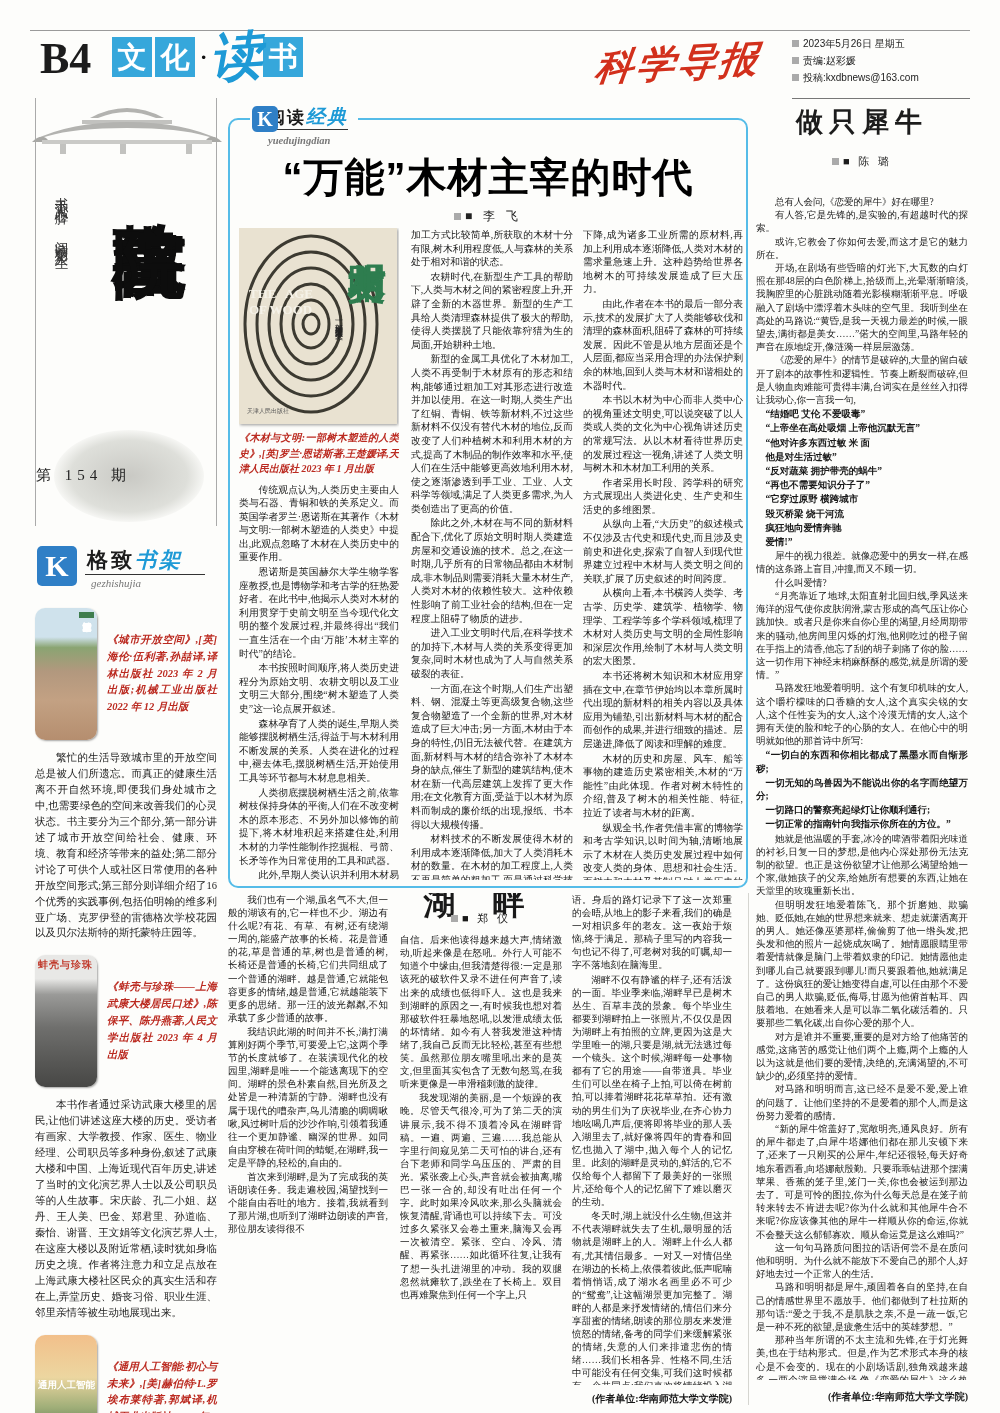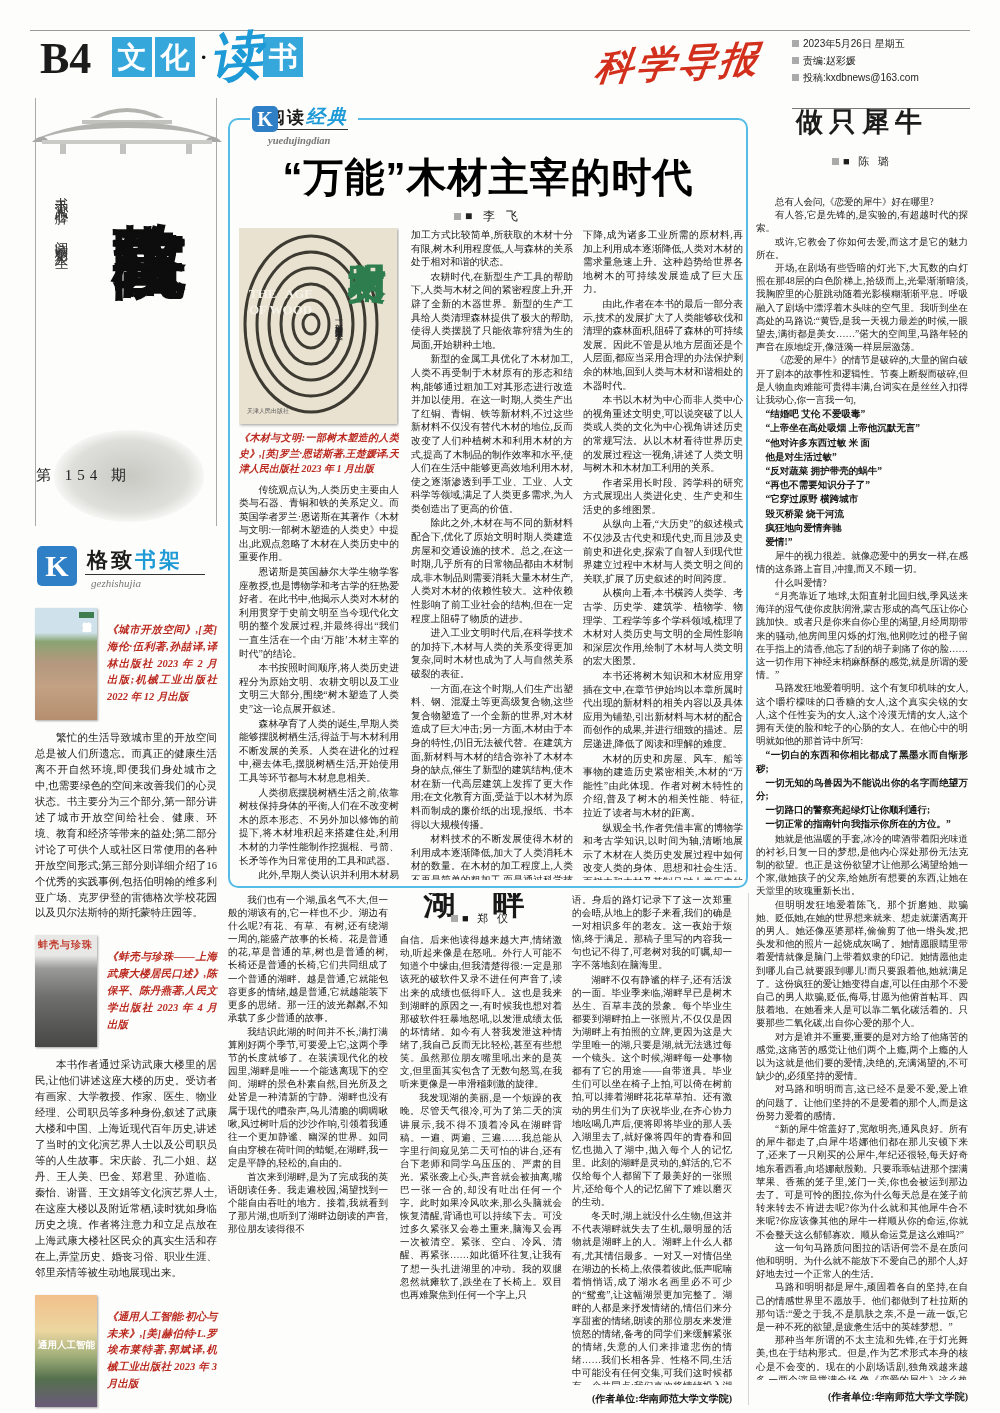--- a/index.html
+++ b/index.html
@@ -11,46 +11,46 @@
   .sec-tiles{position:absolute;left:112px;top:37px;display:flex;align-items:center;}
   .tile{width:40px;height:40px;background:#36a7db;color:#fff;font-family:"Liberation Sans",sans-serif;
         font-weight:bold;font-size:29px;line-height:40px;text-align:center;margin-right:3px;}
   .tile-dot{font-size:22px;font-weight:bold;color:#111;margin:0 2px;}
   .tile-script{color:#1e9ad6;font-size:52px;font-weight:bold;font-style:italic;line-height:40px;
         margin:0 1px;transform:rotate(-4deg);font-family:"Liberation Serif",serif;}
   .masthead-logo{position:absolute;right:240px;top:38px;font-size:38px;font-weight:bold;color:#d2301c;
         font-style:italic;letter-spacing:3px;transform:skewX(-10deg) rotate(-3deg);
         font-family:"Liberation Serif",serif;}
   .pub-info{position:absolute;right:30px;top:34px;width:178px;font-size:10px;color:#222;
-        border-bottom:1.5px solid #777;padding-bottom:20px;font-family:"Liberation Sans",sans-serif;}
+        border-bottom:1.5px solid #777;padding-bottom:10px;font-family:"Liberation Sans",sans-serif;}
   .pub-info .row{margin:3px 0;white-space:nowrap;}
   .sq{display:inline-block;width:7px;height:7px;background:#aaa;margin-right:4px;}
   
   .sidebar{position:absolute;left:35px;top:98px;width:182px;}
   .mast-box{position:relative;height:428px;border-left:1px solid #aaa;border-right:1px solid #aaa;}
   .roof{position:absolute;left:-6px;top:-2px;width:194px;height:58px;}
   .slogan{position:absolute;left:16px;top:88px;height:330px;writing-mode:vertical-rl;
         font-size:13.5px;letter-spacing:3px;color:#333;}
   .slogan span{display:inline-block;margin-bottom:26px;}
   .mast-title{position:absolute;left:62px;top:66px;height:360px;writing-mode:vertical-rl;
         font-size:74px;line-height:104px;font-weight:900;color:#0d0d0d;font-family:"Liberation Serif",serif;}
   .issue-oval{position:absolute;left:18px;top:332px;width:150px;height:92px;border-radius:50%;
         background:radial-gradient(ellipse at center,#c9c9c4 0%,#dedfda 55%,rgba(253,253,251,0) 75%);}
   .issue{position:absolute;left:0;right:0;top:368px;text-align:left;font-size:15px;letter-spacing:5px;color:#222;}
   .shelf-head{position:relative;margin-top:18px;height:50px;}
   .klogo{position:absolute;left:2px;top:2px;width:40px;height:40px;background:#2f7fc6;border-radius:5px;
         color:#fff;font-family:"Liberation Serif",serif;font-weight:bold;font-size:30px;line-height:40px;text-align:center;}
   .klogo.small{width:26px;height:26px;font-size:20px;line-height:26px;}
   .shelf-title{position:absolute;left:52px;top:2px;font-size:21px;font-weight:bold;letter-spacing:3px;}
-  .shelf-title .blue{color:#1e9ad6;}
+  .shelf-title .blue{color:#1e9ad6;font-style:italic;}
   .shelf-line{position:absolute;left:50px;top:30px;width:120px;border-top:1.5px solid #333;}
   .shelf-pinyin{position:absolute;left:56px;top:33px;font-style:italic;color:#777;font-size:11px;}
   .book{margin-top:14px;}
   .book-row{display:flex;}
-  .bcover{width:62px;height:112px;flex:0 0 62px;position:relative;overflow:hidden;box-shadow:1px 1px 2px rgba(0,0,0,.35);}
+  .bcover{width:62px;height:132px;flex:0 0 62px;position:relative;overflow:hidden;box-shadow:1px 1px 2px rgba(0,0,0,.35);border-radius:10px;}
   .bcap{flex:1;margin-left:10px;font-size:10.5px;line-height:1.6;color:#bb2a20;font-weight:bold;
         font-style:italic;text-align:justify;align-self:center;}
   .bdesc{margin-top:10px;font-size:10.5px;line-height:1.52;text-align:justify;color:#222;}
   .bdesc p{margin:0;text-indent:2em;}
   .cov-label-v{position:absolute;writing-mode:vertical-rl;color:#fff;font-weight:bold;}
   
   .frame{position:absolute;left:228px;top:118px;width:516px;height:766px;border:2px solid #55bce8;border-radius:10px;}
   .badge{position:absolute;left:20px;top:-16px;background:#fdfdfb;padding:0 10px;display:flex;align-items:flex-start;}
   .badge-text{margin-left:8px;}
   .badge-main{font-size:17px;font-weight:bold;letter-spacing:2px;border-bottom:1.5px solid #333;padding-bottom:2px;}

